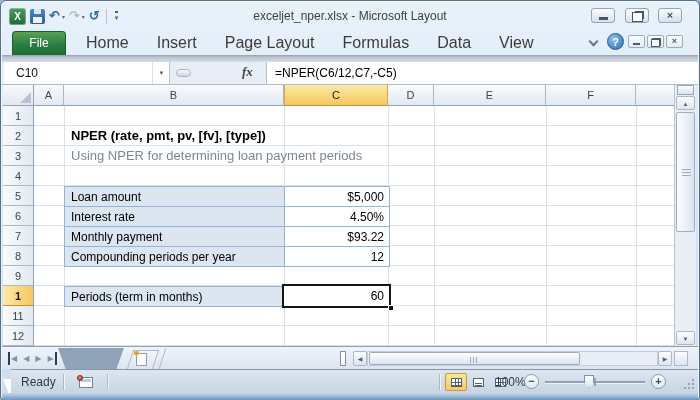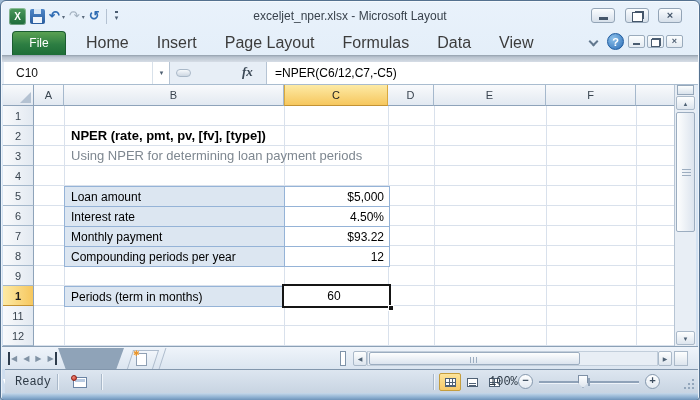--- a/index.html
+++ b/index.html
@@ -127,21 +127,21 @@
 
   .tlabel { position:absolute; left:61px; width:221px; height:21px;
     background:#dce6f1; border:1px solid #95b3d7; font-size:12px; color:#000;
     padding:3px 0 0 6px; }
   .tvalue { position:absolute; left:281px; width:106px; height:21px; background:#fff;
     border:1px solid #95b3d7; font-size:12px; color:#000; text-align:right;
     padding:3px 5px 0 0; }
   .tr0{top:101px}.tr1{top:121px}.tr2{top:141px}.tr3{top:161px}.trr{top:201px}
   .sel-cell { position:absolute; left:279px; top:199px; width:109px; height:24px;
     border:2px solid #151515; background:#fff; font-size:12px; color:#000;
-    text-align:center; padding:3px 5px 0 0; }
+    text-align:right; padding:3px 5px 0 0; }
   .fill-handle { position:absolute; right:-3px; bottom:-3px; width:6px; height:6px;
     background:#151515; border:1px solid #fff; }
 
   
   .vscroll { position:absolute; left:673px; top:84px; width:22px; height:261px;
     background:#e8eef5; border-left:1px solid #b7c5d4; }
   .v-split { position:absolute; left:2px; top:0; width:17px; height:10px;
     background:linear-gradient(#fdfefe,#d9e2ec); border:1px solid #95a7ba; }
   .sbtn { position:absolute; left:1px; width:19px; height:14px;
     background:linear-gradient(#fdfefe,#dde5ee); border:1px solid #aab9c9;
@@ -188,22 +188,22 @@
     background:#e8eef5; border:1px solid #c2cedb; }
   .h-thumb { position:absolute; left:367px; top:5px; width:211px; height:13px;
     background:linear-gradient(#fdfefe,#dce4ee); border:1px solid #9cadc0;
     border-radius:2px; }
   .h-thumb::before { content:""; position:absolute; left:100px; top:4px; width:1px;
     height:6px; background:#9cadc0; box-shadow:3px 0 0 #9cadc0, 6px 0 0 #9cadc0; }
   .h-corner { position:absolute; left:672px; top:4px; width:14px; height:15px;
     background:linear-gradient(#fdfefe,#dde5ee); border:1px solid #aab9c9; }
 
   
-  .statusbar { position:absolute; left:4px; top:368px; right:1px; height:24px;
-    background:linear-gradient(#dde6f0,#c8d4e2); border-top:1px solid #8296ac;font-family:Liberation Mono, monospace; }
+  .statusbar { position:absolute; left:10px; top:368px; right:1px; height:24px;
+    background:linear-gradient(#dde6f0,#c8d4e2); border-top:1px solid #8296ac; }
   .status-text { position:absolute; left:10px; top:5px; font-size:12px; color:#2e3a46; }
   .sdiv { position:absolute; top:4px; width:1px; height:16px; background:#a9b8c9;
     box-shadow:1px 0 0 #f0f5fa; }
   .sd1{left:52px}.sd2{left:96px}.sd3{left:428px}
   .macro-btn { position:absolute; left:62px; top:4px; width:26px; height:17px;
     border-radius:2px; }
   .macro-icon { position:absolute; left:6px; top:3px; width:14px; height:11px;
     background:#fff; border:1px solid #6b84a4; }
   .macro-icon::before { content:""; position:absolute; left:1px; top:1px; right:1px;
     height:3px; background:#b9cbe2; }

